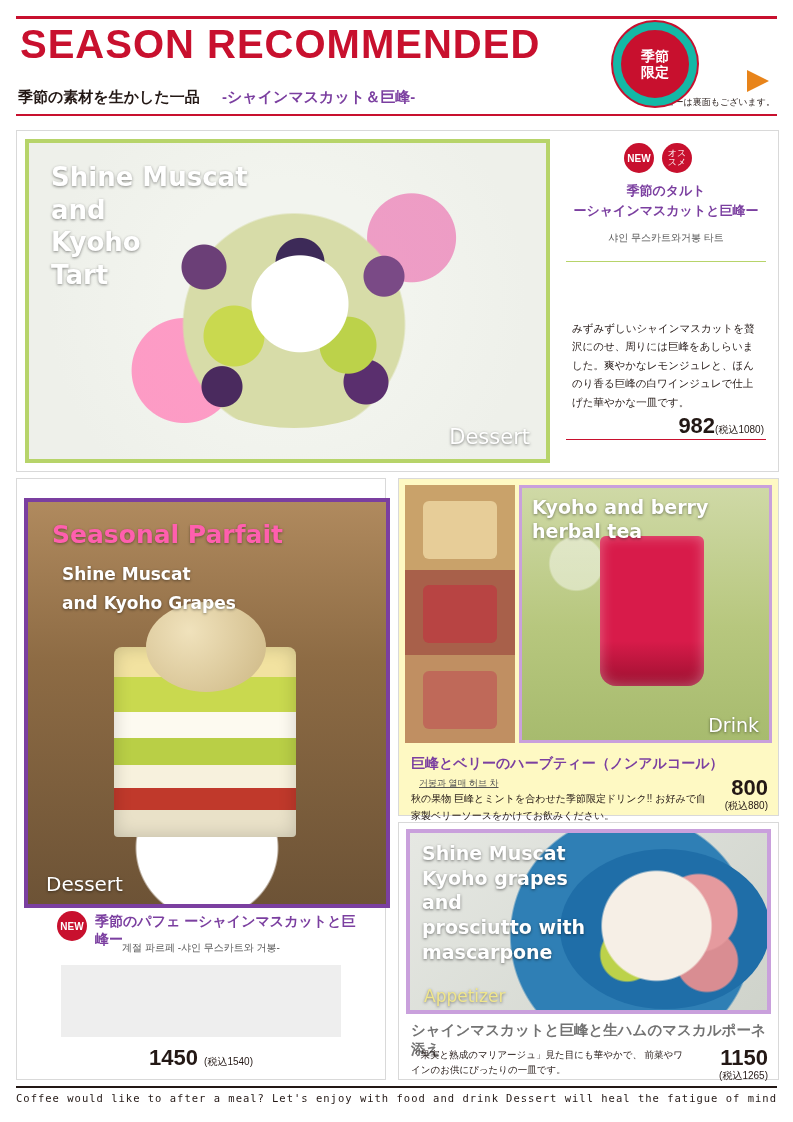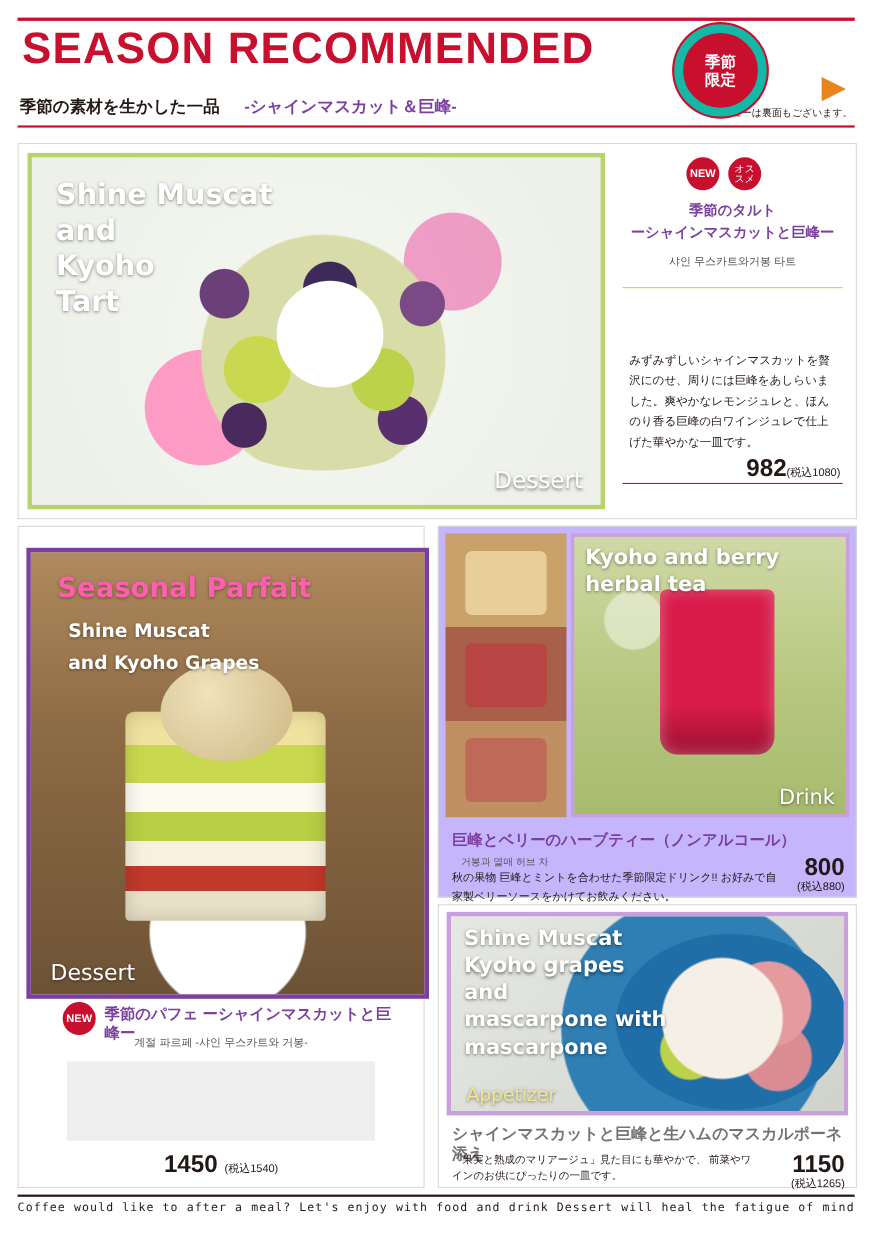--- a/index.html
+++ b/index.html
@@ -126,21 +126,21 @@
   .p2-ttl2{position:absolute;left:34px;top:58px;font-size:17px;font-weight:bold;color:#ffffff;font-family:"DejaVu Sans",sans-serif;line-height:1.7;text-shadow:0 1px 3px rgba(0,0,0,.45);}
   .tag-dessert2{position:absolute;left:18px;bottom:8px;color:#fff;font-size:20px;font-family:"DejaVu Sans",sans-serif;text-shadow:0 1px 3px rgba(0,0,0,.5);}
   .p2-badge{position:absolute;left:40px;top:432px;width:30px;height:30px;border-radius:50%;background:#c8102e;color:#fff;font-size:10px;font-weight:bold;display:flex;align-items:center;justify-content:center;}
   .p2-name{position:absolute;left:78px;top:434px;width:270px;color:#7b3fa0;font-size:14px;font-weight:bold;}
   .p2-kr{position:absolute;left:0;top:462px;width:368px;text-align:center;color:#555;font-size:10px;}
   .p2-descbox{position:absolute;left:44px;top:486px;width:280px;height:72px;background:#eeeeee;}
   .p2-desc{position:absolute;left:52px;top:492px;width:268px;font-size:10.5px;line-height:1.75;color:#231815;text-align:center;}
   .p2-price{position:absolute;left:0;top:566px;width:368px;text-align:center;font-size:22px;font-weight:bold;}
 
   
-  .p3{position:absolute;left:398px;top:478px;width:379px;height:336px;border:1px solid #d9d9d9;background:#c4b5fd;}
+  .p3{position:absolute;left:398px;top:478px;width:379px;height:336px;border:1px solid #d9d9d9;background:#fef9c3;}
   .p3-strip{
     position:absolute;left:6px;top:6px;width:110px;height:258px;overflow:hidden;
     background:linear-gradient(180deg,#c9a26a 0 33%, #a8604a 33% 66%, #c08f62 66% 100%);
   }
   .p3-strip i{position:absolute;left:18px;width:74px;height:58px;border-radius:6px;background:rgba(255,255,255,.35);}
   .p3-strip i:nth-child(1){top:16px;background:rgba(255,240,190,.55);}
   .p3-strip i:nth-child(2){top:100px;background:rgba(200,40,60,.5);}
   .p3-strip i:nth-child(3){top:186px;background:rgba(190,60,80,.45);}
   .p3-img{
     position:absolute;left:120px;top:6px;width:253px;height:258px;box-sizing:border-box;
@@ -150,21 +150,21 @@
       linear-gradient(180deg,#cfd9a6,#b7c77e 55%, #a7bb6e);
   }
   .glass{
     position:absolute;left:78px;top:48px;width:104px;height:150px;border-radius:6px 6px 16px 16px;
     background:linear-gradient(180deg,#d81b4a 0 70%, #9d1030 100%);
     box-shadow:inset 0 0 14px rgba(255,255,255,.35);
   }
   .p3-ttl{position:absolute;left:10px;top:8px;font-size:19px;font-weight:bold;color:#ffffff;font-family:"DejaVu Sans",sans-serif;line-height:1.25;text-shadow:0 1px 3px rgba(0,0,0,.45);}
   .tag-drink{position:absolute;right:10px;bottom:4px;color:#fff;font-size:19px;font-family:"DejaVu Sans",sans-serif;text-shadow:0 1px 3px rgba(0,0,0,.5);}
   .p3-name{position:absolute;left:12px;top:276px;font-size:14px;font-weight:bold;color:#7b3fa0;}
-  .p3-kr{position:absolute;left:20px;top:298px;font-size:9px;color:#555;}
+  .p3-kr{position:absolute;left:20px;top:298px;font-size:9px;color:#555;text-decoration:underline;}
   .p3-desc{position:absolute;left:12px;top:312px;width:300px;font-size:10px;line-height:1.65;color:#231815;}
   .p3-price{position:absolute;right:10px;top:296px;text-align:right;font-size:22px;font-weight:bold;margin-left:20px;}
   .p3-tax{display:block;font-size:10px;font-weight:normal;margin-top:-2px;}
 
   
   .p4{position:absolute;left:398px;top:822px;width:379px;height:256px;border:1px solid #d9d9d9;background:#fff;}
   .p4-img{
     position:absolute;left:7px;top:6px;width:365px;height:185px;box-sizing:border-box;
     border:4px solid #c9a0dc;overflow:hidden;
     background:
@@ -287,21 +287,21 @@
     </div>
   </div>
 
   <div class="p4">
     <div class="p4-img">
       <div class="plate"></div>
       <div class="p4-ttl">
         <div>Shine Muscat</div>
         <div>Kyoho grapes</div>
         <div>and</div>
-        <div>mascarpone with</div>
+        <div>prosciutto with</div>
         <div>mascarpone</div>
       </div>
       <div class="tag-app">Appetizer</div>
     </div>
     <div class="p4-name">シャインマスカットと巨峰と生ハムのマスカルポーネ添え</div>
     <div class="p4-desc">「果実と熟成のマリアージュ」見た目にも華やかで、
 前菜やワインのお供にぴったりの一皿です。</div>
     <div class="p4-price">
       <span>1150</span>
       <span class="p4-tax">(税込1265)</span>

